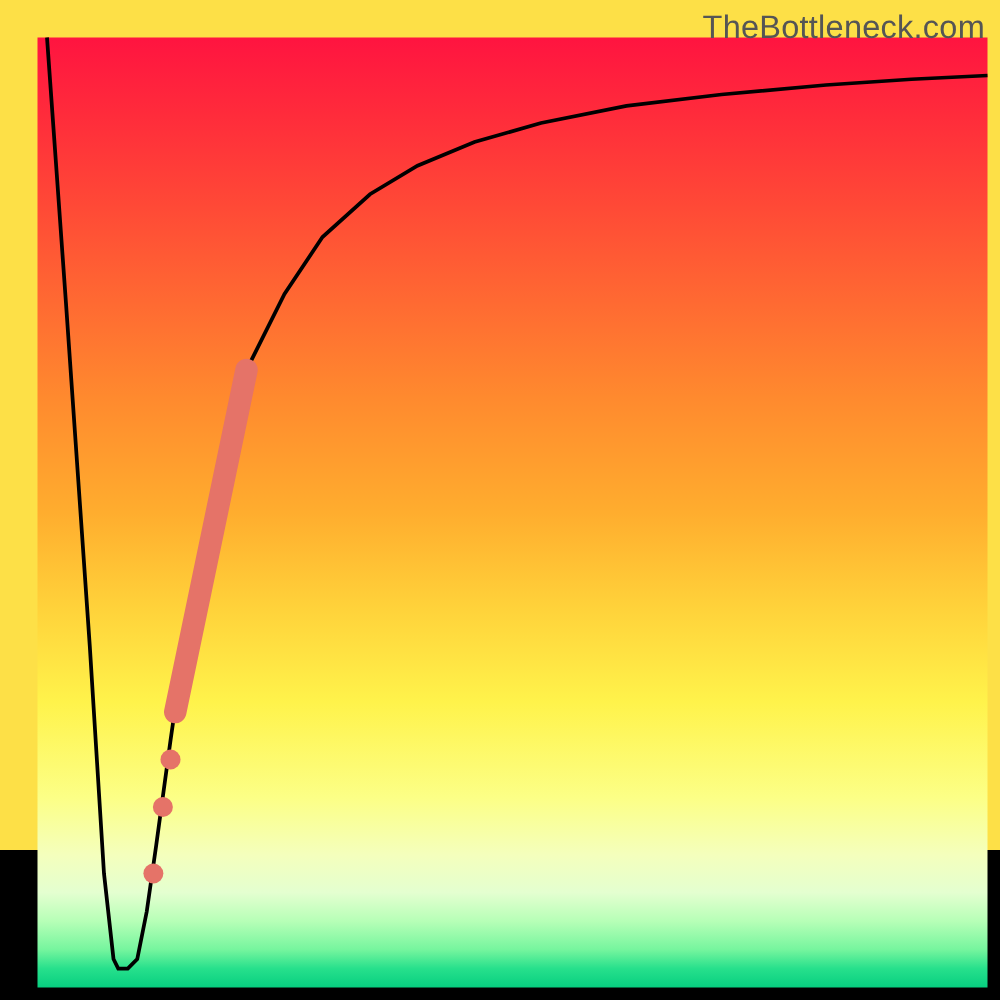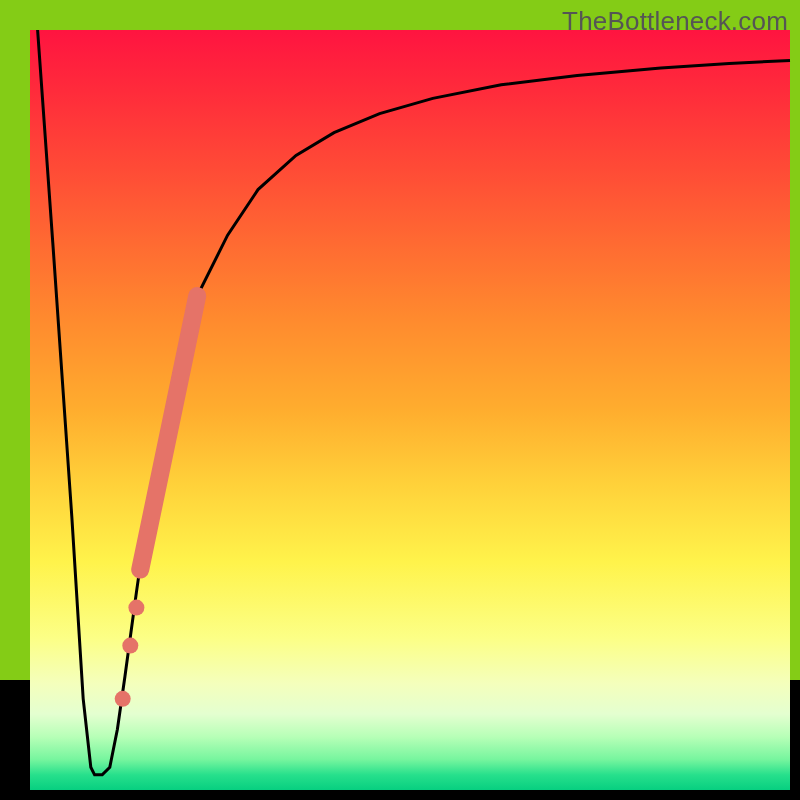--- a/index.html
+++ b/index.html
@@ -8,21 +8,21 @@
     width: 800px;
     height: 800px;
     overflow: hidden;
     background: #000;
     font-family: Arial, Helvetica, sans-serif;
   }
   .frame {
     position: relative;
     width: 800px;
     height: 680px;
-    background: #84cc16;
+    background: #fde047;
     text-align: center;
   }
   .plot-area {
     position: absolute;
     left: 30px;
     top: 30px;
     width: 760px;
     height: 760px;
     background: linear-gradient(
       to bottom,

